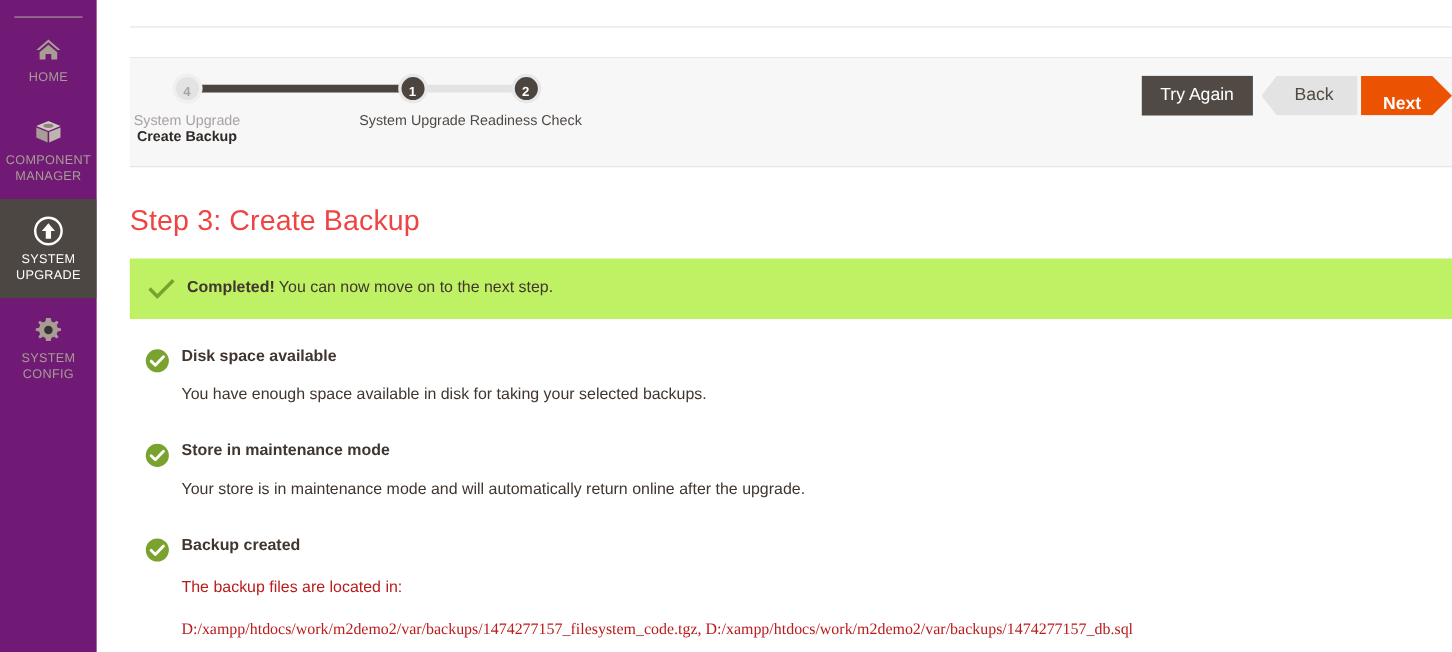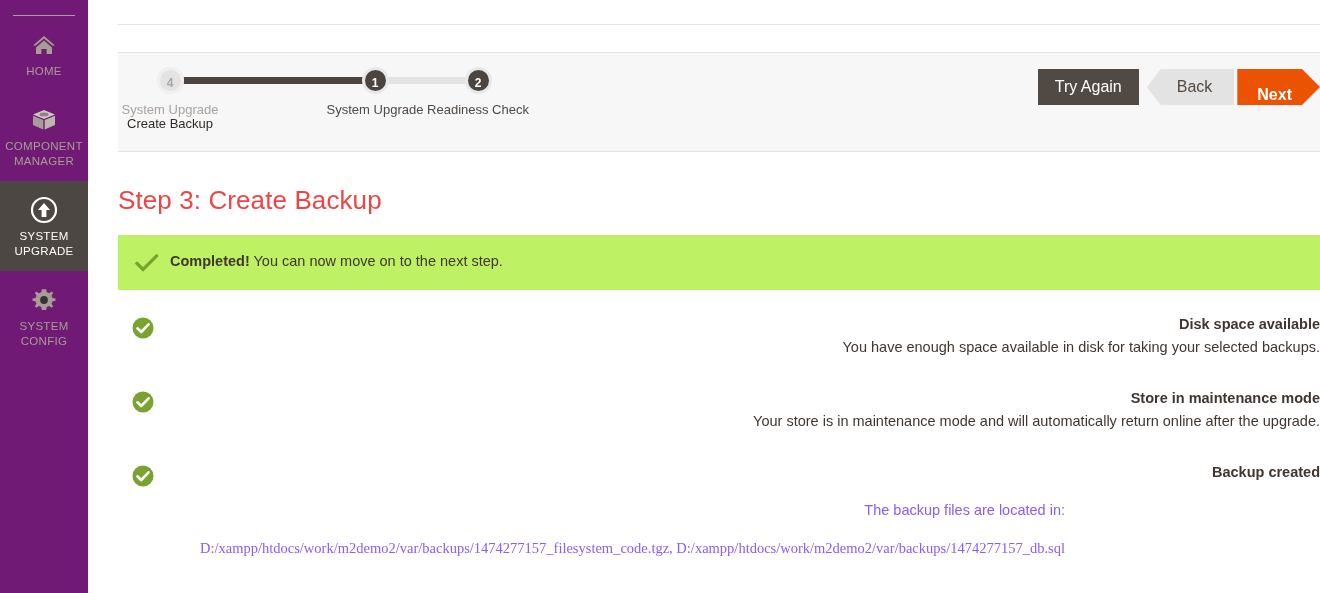--- a/index.html
+++ b/index.html
@@ -160,21 +160,21 @@
     margin: -5.5px 0 0 -5.5px;
     background: #ffffff;
     border-radius: 50%;
   }
   .step-label {
     margin-top: 7px;
     font-size: 13px;
     line-height: 17px;
     color: #504a46;
   }
-  .step-label.current { font-weight: normal; color: #302b28; margin-top: 21px; }
+  .step-label.current { font-weight: bold; color: #302b28; margin-top: 21px; }
   .step-label.pending { color: #a8a3a0; }
 
   
   .btn-group {
     position: absolute;
     right: 0px;
     top: 16px;
     display: flex;
     align-items: center;
   }
@@ -242,45 +242,44 @@
   }
   .banner-text b { font-weight: bold; }
 
   .checks {
     padding: 25px 0 0 14px;
   }
   .check-row {
     display: flex;
     align-items: flex-start;
     margin-bottom: 32px;
-    text-align: right;
   }
   .check-row:last-child { margin-bottom: 0; }
   .check-icon {
     flex: 0 0 22px;
     margin-right: 11px;
     padding-top: 2px;
     line-height: 0;
   }
   .check-body { flex: 1 1 auto; }
   .check-title {
     font-size: 14.5px;
     font-weight: bold;
     color: #41362f;
     line-height: 19px;
   }
   .check-desc {
     font-size: 14.5px;
     color: #41362f;
     line-height: 19px;
-    margin-top: 4px;
+    margin-top: 16px;
   }
   .check-extra {
     font-size: 14.5px;
-    color: #8b5cf6;
+    color: #b91c1c;
     line-height: 19px;
     margin-top: 19px;
     max-width: 900px;
   }
   .path-text { word-break: break-all; font-family: Liberation Serif, serif; }
 </style>
 </head>
 <body>
 
 <div class="app">

